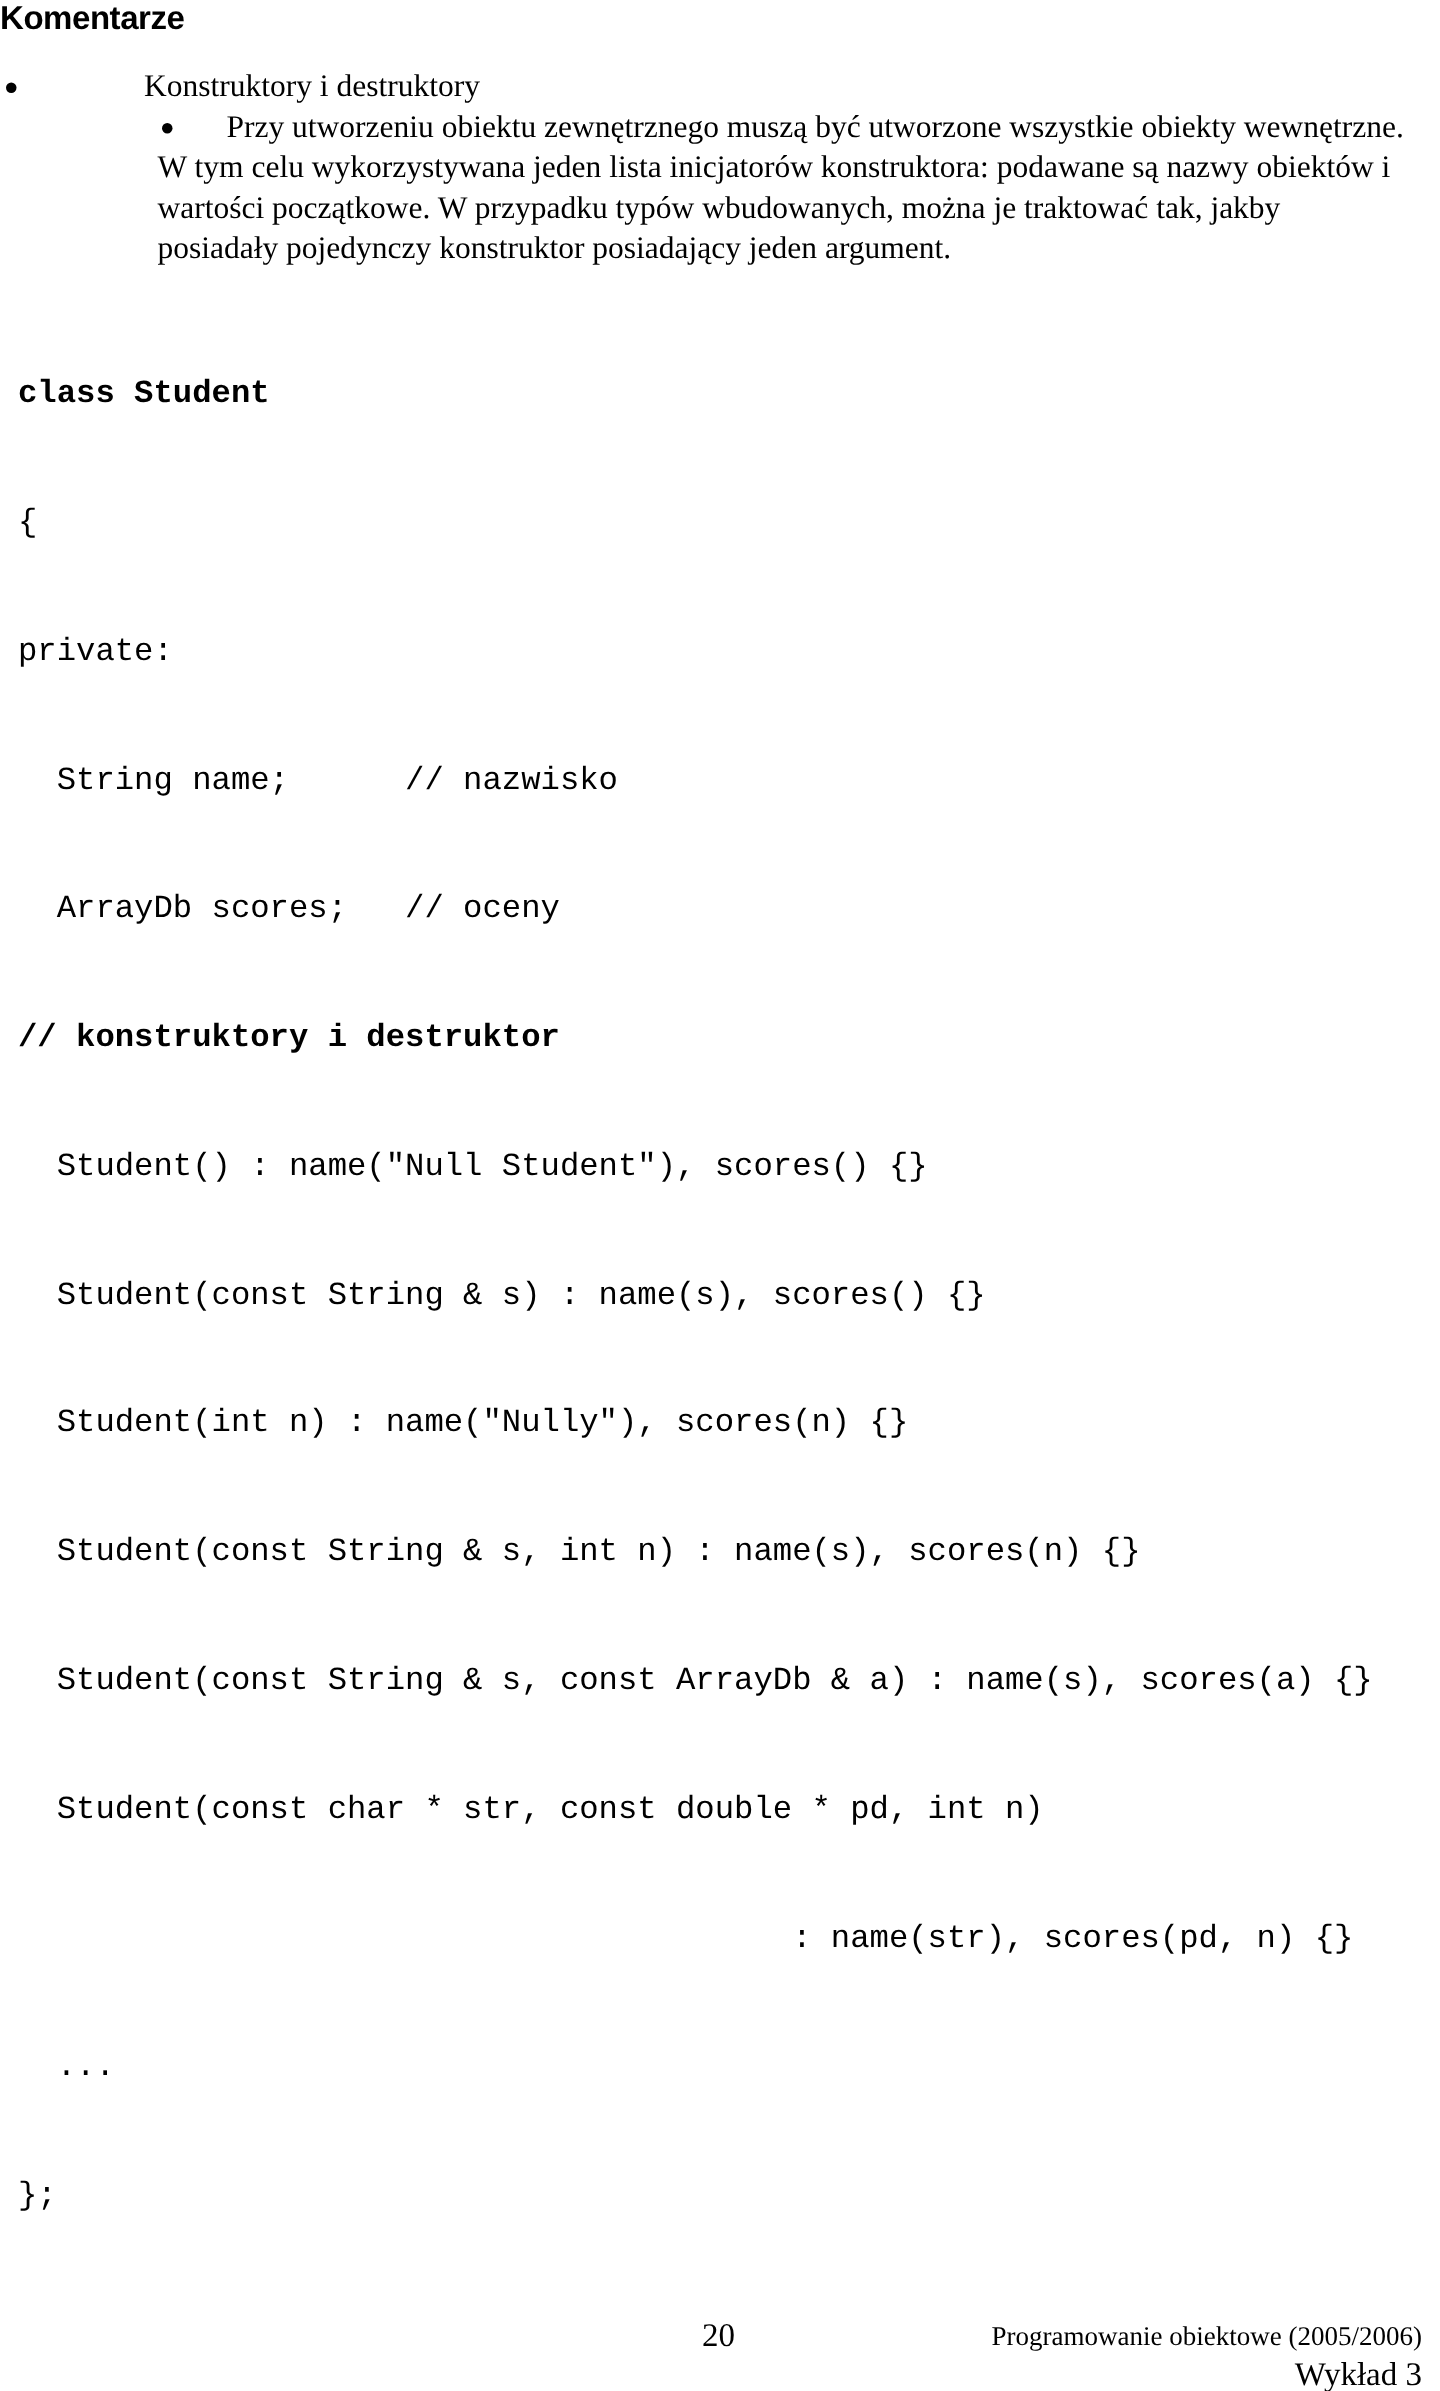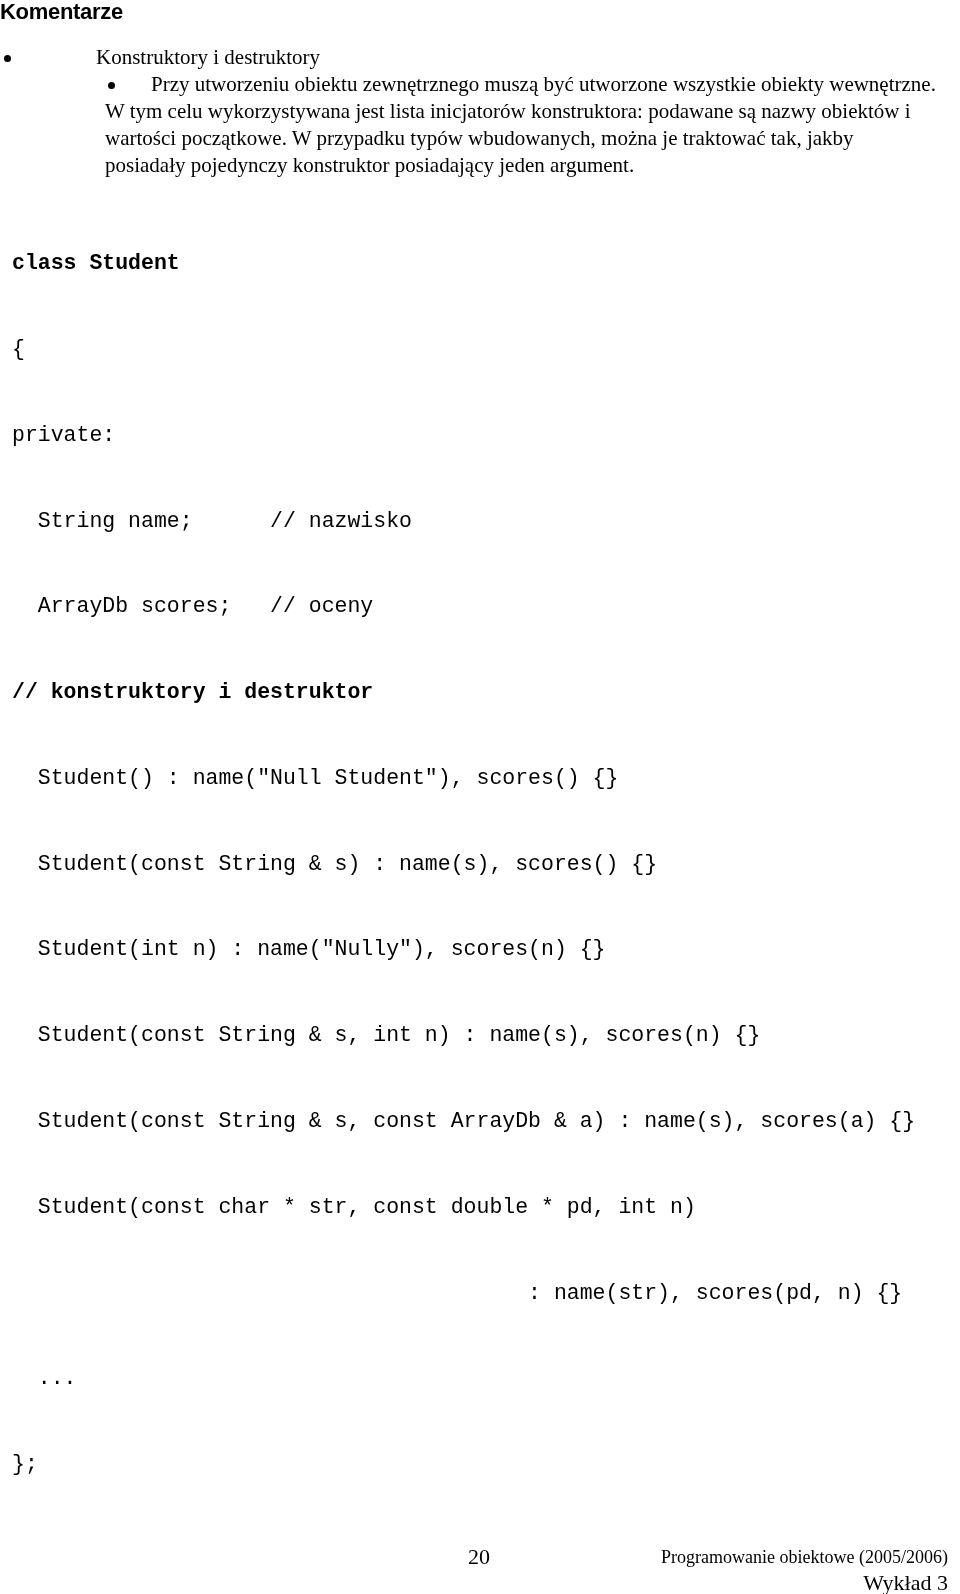--- a/index.html
+++ b/index.html
@@ -147,21 +147,21 @@
   <div class="bullet-row lvl1">
     <span class="bullet-dot"></span>
     <span class="bullet-text">Konstruktory i destruktory</span>
   </div>
 
   <div class="bullet-row lvl2">
     <span class="bullet-dot"></span>
     <span class="bullet-text">Przy utworzeniu obiektu zewnętrznego muszą być utworzone wszystkie obiekty wewnętrzne.</span>
   </div>
 
-  <div class="para-text">W tym celu wykorzystywana jest lista inicjatorów konstruktora: podawane są nazwy obiektów i</div>
+  <div class="para-text">W tym celu wykorzystywana jeden lista inicjatorów konstruktora: podawane są nazwy obiektów i</div>
   <div class="para-text">wartości początkowe. W przypadku typów wbudowanych, można je traktować tak, jakby</div>
   <div class="para-text">posiadały pojedynczy konstruktor posiadający jeden argument.</div>
 </div>
 
 <div id="code-block">
   <span class="code-line code-b">class Student</span>
   <span class="code-line">{</span>
   <span class="code-line">private:</span>
   <span class="code-line">  String name;      // nazwisko</span>
   <span class="code-line">  ArrayDb scores;   // oceny</span>

